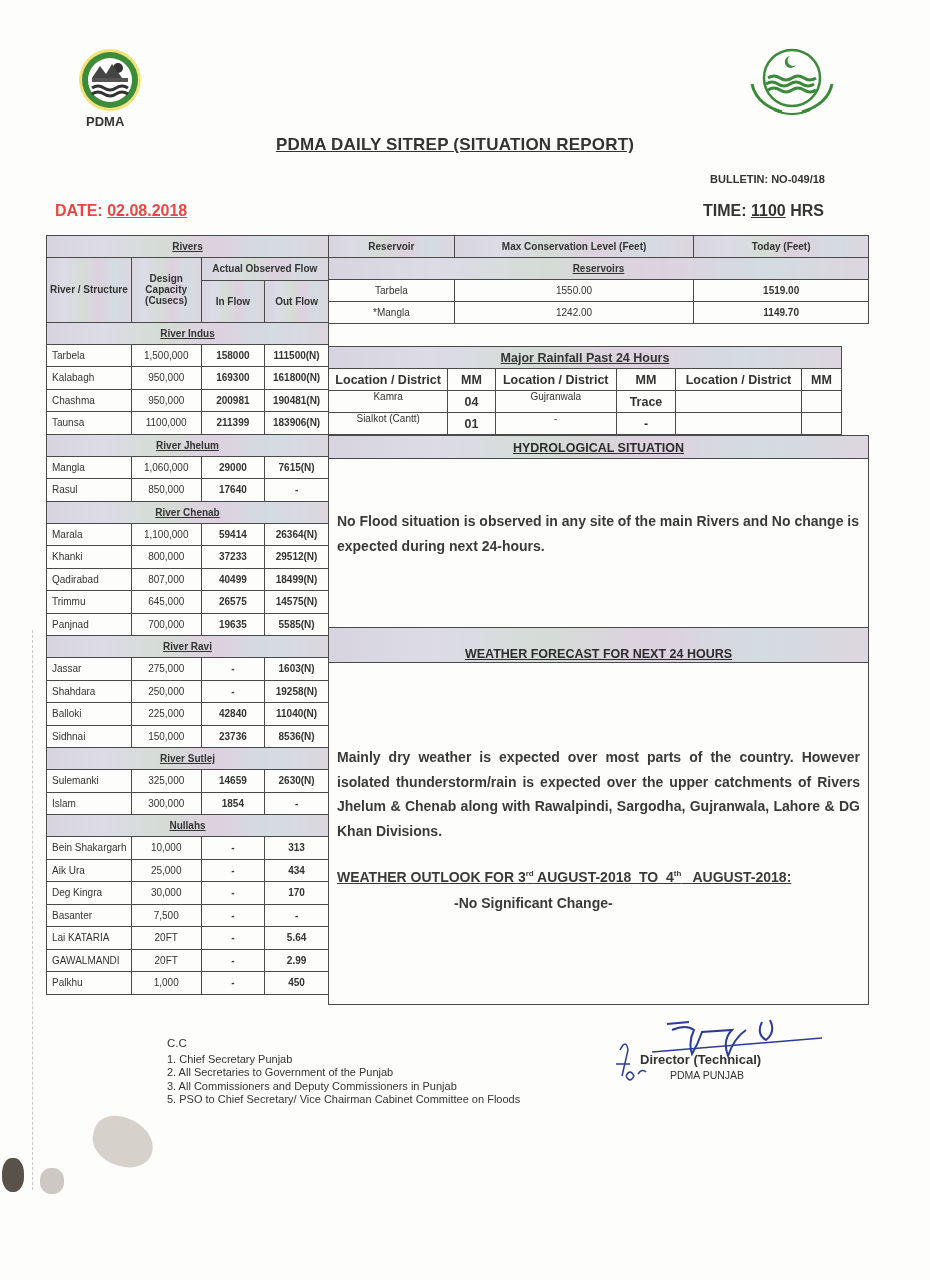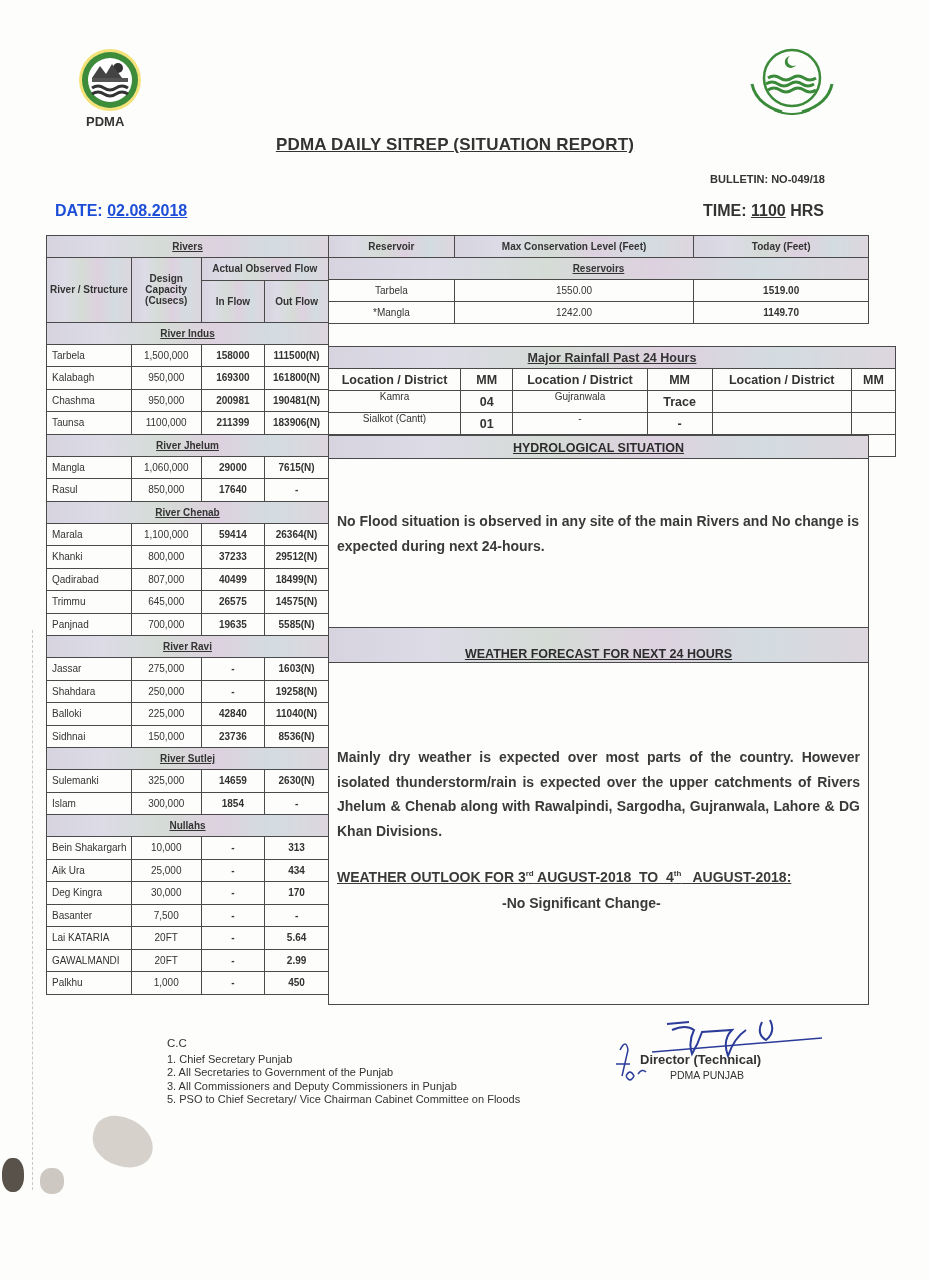--- a/index.html
+++ b/index.html
@@ -5,57 +5,57 @@
   * { box-sizing: border-box; margin: 0; padding: 0; }
   html, body { width: 930px; height: 1280px; background: #fdfdfb; overflow: hidden; }
   body { position: relative; font-family: "Liberation Sans", sans-serif; color: #2c2c2c; }
 
   .logo-left { position: absolute; left: 78px; top: 48px; width: 64px; height: 64px; }
   .logo-left-label { position: absolute; left: 86px; top: 114px; font-weight: bold; font-size: 13px; color: #333; }
   .logo-right { position: absolute; left: 744px; top: 44px; width: 96px; height: 76px; }
 
   .title { position: absolute; left: 0; width: 910px; top: 135px; text-align: center; font-weight: bold; font-size: 17px; text-decoration: underline; color: #333; letter-spacing: 0.2px; }
   .bulletin { position: absolute; right: 105px; top: 173px; font-weight: bold; font-size: 11px; color: #333; }
-  .date { position: absolute; left: 55px; top: 202px; font-size: 16px; font-weight: bold; color: #1d4ed8; }
+  .date { position: absolute; left: 55px; top: 202px; font-size: 16px; font-weight: bold; color: #ef4444; }
   .date u { text-decoration: underline; }
   .time { position: absolute; right: 106px; top: 202px; font-size: 16px; font-weight: bold; color: #333; }
 
   .shade { background: linear-gradient(90deg, #d7d4e0 0%, #dcdbe6 20%, #d5dcd6 40%, #ddd1df 60%, #d3dce0 80%, #ddd6de 100%); }
 
   table { border-collapse: collapse; position: absolute; }
   td, th { border: 1px solid #4a4a4a; font-size: 10px; color: #333; }
 
   .left-table { left: 46px; top: 235px; width: 283px; }
   .left-table td, .left-table th { height: 22.5px; text-align: center; }
   .left-table td.name { text-align: left; padding-left: 5px; }
   .left-table td.inflow, .left-table td.outflow { font-weight: bold; }
   .left-table .sec { font-weight: bold; text-decoration: underline; font-size: 10px; height: 22px; }
   .left-table .hdr { font-weight: bold; font-size: 10px; }
 
   .right-table { left: 328px; top: 235px; width: 541px; }
   .right-table td, .right-table th { text-align: center; height: 22px; }
 
-  .rain-table { left: 328px; top: 346px; width: 568px; }
+  .rain-table { left: 328px; top: 346px; width: 514px; }
   .rain-table td { height: 22px; text-align: center; }
   .rain-table .rh { font-weight: bold; font-size: 12.5px; }
   .rain-table .mm { font-weight: bold; font-size: 12.5px; }
 
   .sec-big { font-weight: bold; text-decoration: underline; font-size: 12.5px; }
 
   .panel { position: absolute; border: 1px solid #4a4a4a; }
   .hydro-head { left: 328px; top: 435px; width: 541px; height: 24px; border: 1px solid #4a4a4a; position: absolute; text-align: center; line-height: 24px; }
   .hydro-body { left: 328px; top: 458px; width: 541px; height: 170px; }
   .hydro-text { position: absolute; left: 8px; top: 50px; right: 8px; font-size: 14px; font-weight: bold; color: #3a3a3a; line-height: 25px; }
 
   .wx-head { position: absolute; left: 328px; top: 627px; width: 541px; height: 36px; border: 1px solid #4a4a4a; text-align: center; padding-top: 16px; }
   .wx-body { left: 328px; top: 662px; width: 541px; height: 343px; }
   .wx-text { position: absolute; left: 8px; right: 8px; top: 82px; font-size: 14px; font-weight: bold; color: #3a3a3a; line-height: 24.5px; text-align: justify; }
   .outlook { position: absolute; left: 8px; top: 206px; font-size: 14px; font-weight: bold; color: #3a3a3a; text-decoration: underline; }
   .outlook sup { font-size: 8px; }
-  .no-change { position: absolute; left: 125px; top: 232px; font-size: 14px; font-weight: bold; color: #3a3a3a; margin-left: 48px; }
+  .no-change { position: absolute; left: 125px; top: 232px; font-size: 14px; font-weight: bold; color: #3a3a3a; }
 
   .cc { position: absolute; left: 128px; top: 1037px; font-size: 11px; color: #333; line-height: 13.5px; margin-left: 39px; }
   .cc .cc-title { font-size: 11.5px; margin-bottom: 2px; }
 
   .sig { position: absolute; left: 612px; top: 1012px; width: 220px; height: 80px; }
   .sig-title { position: absolute; left: 640px; top: 1052px; font-size: 13px; font-weight: bold; color: #333; }
   .sig-org { position: absolute; left: 670px; top: 1069px; font-size: 10.5px; color: #333; }
 
   .stain1 { position: absolute; left: 92px; top: 1118px; width: 62px; height: 48px; background: #b8ada6; opacity: 0.55; border-radius: 40% 55% 45% 50%; transform: rotate(18deg); }
   .stain2 { position: absolute; left: 40px; top: 1168px; width: 24px; height: 26px; background: #a79d93; opacity: 0.55; border-radius: 45%; }

